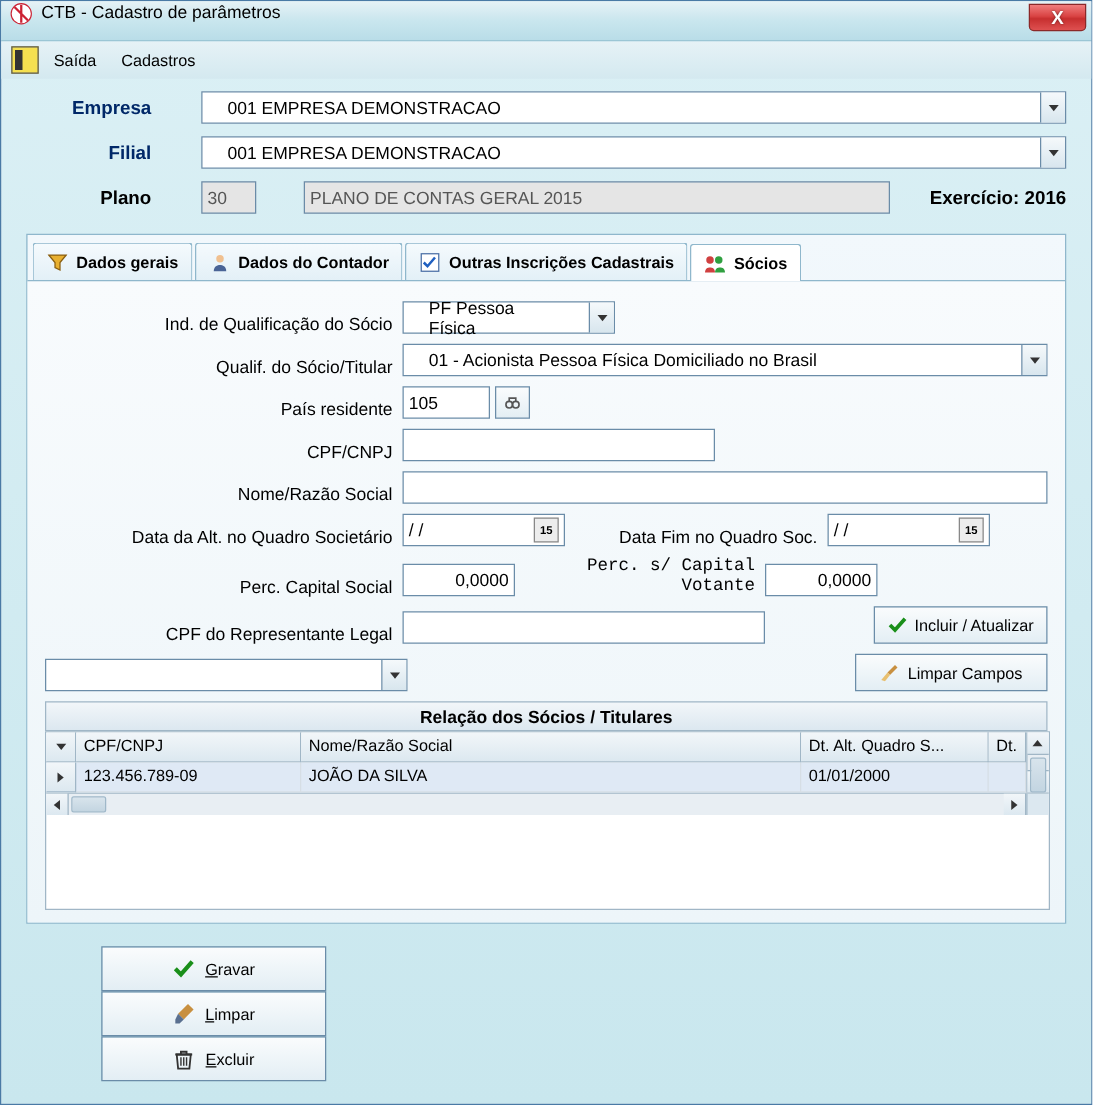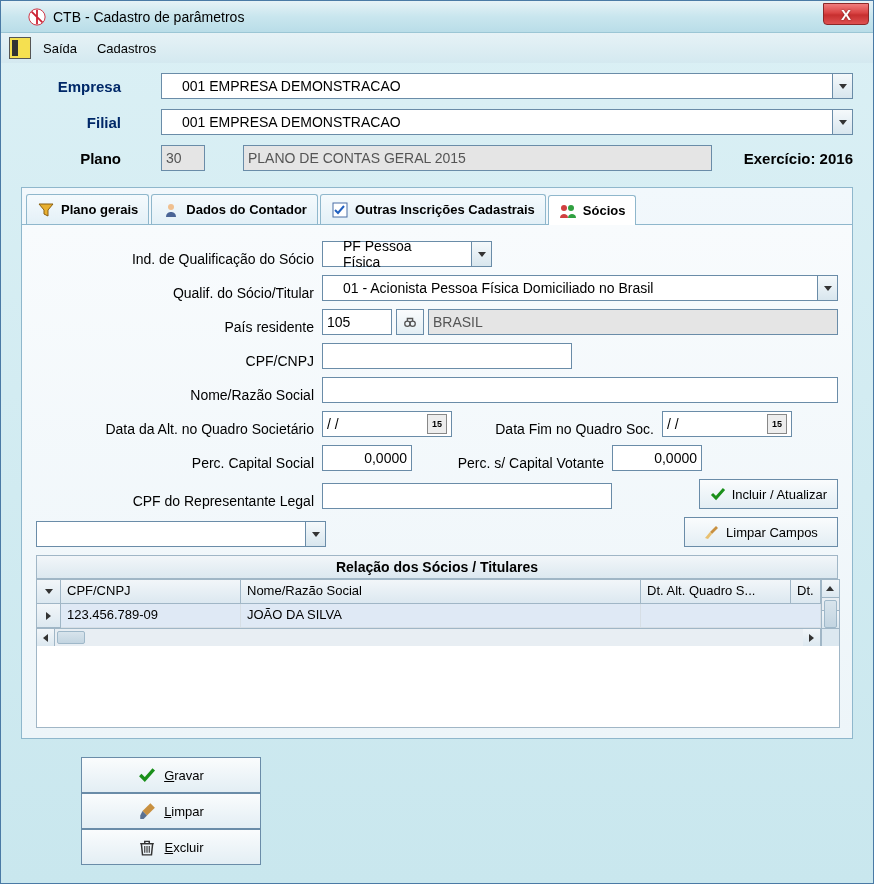--- a/index.html
+++ b/index.html
@@ -8,22 +8,22 @@
     width: 874px; height: 884px;
     background: linear-gradient(to bottom, #DBF0F5 0%, #C9E7EE 100%);
     border: 1px solid #4A7AA5;
     position: relative;
     display: flex; flex-direction: column;
   }
   .titlebar {
     height: 32px;
     background: linear-gradient(to bottom, #E6F2F6 0%, #C9E6EE 50%, #B9DDE8 100%);
     border-bottom: 1px solid #9BC6D5;
-    display: flex; align-items: center;
-    padding: 0 20px;
+    display: flex; 
+    padding: 0 0;
     position: relative;
   }
   .titlebar-icon {
     width: 20px; height: 20px; margin: 0 6px;
     display: flex; align-items: center; justify-content: center;
   }
   .titlebar-text { color: #000; font-size: 14px; font-weight: normal; }
   .close-btn {
     position: absolute; right: 4px; top: 2px;
     width: 46px; height: 22px;
@@ -264,21 +264,21 @@
     </div>
 
     <div class="tabs-panel">
       <div class="tab-strip">
         <div class="tab">
           <span class="tab-icon">
             <svg viewBox="0 0 16 16" width="16" height="16">
                 <path d="M1 2h14l-5 6v6l-4-2v-4z" fill="#E8B030" stroke="#8A5F10"></path>
               </svg>
           </span>
-          <span>Plano gerais</span>
+          <span>Dados gerais</span>
         </div>
         <div class="tab">
           <span class="tab-icon">
             <svg viewBox="0 0 16 16" width="16" height="16">
                 <circle cx="8" cy="5" r="3" fill="#F0C090"></circle>
                 <path d="M3 15c0-4 3-5 5-5s5 1 5 5z" fill="#4A6496"></path>
               </svg>
           </span>
           <span>Dados do Contador</span>
         </div>
@@ -329,21 +329,20 @@
         <div class="field-line">
           <div class="field-label">País residente</div>
           <input class="input-text" style="width: 70px;" value="105">
           <div class="search-btn">
             <svg viewBox="0 0 16 16" width="14" height="14">
               <circle cx="5" cy="10" r="3" fill="none" stroke="#555" stroke-width="1.5"></circle>
                 <circle cx="11" cy="10" r="3" fill="none" stroke="#555" stroke-width="1.5"></circle>
               <path d="M5 7V4h6v3" stroke="#555" stroke-width="1.5" fill="none"></path>
             </svg>
           </div>
-          <input class="input-text input-readonly" style="flex: 1 1 0%;" readonly="" value="BRASIL">
         </div>
 
         <div class="field-line">
           <div class="field-label">CPF/CNPJ</div>
           <input class="input-text" style="width: 250px;" value="">
         </div>
 
         <div class="field-line">
           <div class="field-label">Nome/Razão Social</div>
           <input class="input-text" style="flex: 1 1 0%;" value="">
@@ -358,21 +357,21 @@
           <div class="field-label" style="width:210px;">Data Fim no Quadro Soc.</div>
           <div class="date-input">
             <div class="date-input-text">  /  /</div>
             <div class="date-btn">15</div>
           </div>
         </div>
 
         <div class="field-line">
           <div class="field-label">Perc. Capital Social</div>
           <input class="input-text" style="width: 90px; text-align: right;" value="0,0000">
-          <div class="field-label" style="width:200px;">Perc. s/ Capital Votante</div>
+          <div class="field-label" style="width:200px;font-family:Liberation Mono, monospace;">Perc. s/ Capital Votante</div>
           <input class="input-text" style="width: 90px; text-align: right;" value="0,0000">
         </div>
 
         <div class="field-line">
           <div class="field-label">CPF do Representante Legal</div>
           <input class="input-text" style="width: 290px;" value="">
           <div style="flex:1;"></div>
           <div class="btn-action">
             <svg viewBox="0 0 16 16" width="16" height="16">
                 <path d="M2 8l4 4 8-9" stroke="#1A8F1A" stroke-width="3" fill="none"></path>
@@ -412,20 +411,21 @@
                   <div class="grid-col-h" style="width:150px;">Dt. Alt. Quadro S...</div>
                   <div class="grid-col-h" style="flex:1;">Dt.</div>
                 </div>
                 <div class="grid-body">
                   <div class="grid-row selected">
                     <div class="grid-row-marker">
                         <span class="arrow-small arrow-right-s"></span>
                       </div>
                     <div class="grid-cell" style="width:180px;">123.456.789-09</div>
                     <div class="grid-cell" style="width:400px;">JOÃO DA SILVA</div>
+                    <div class="grid-cell" style="width:150px;">01/01/2000</div>
                     <div class="grid-cell" style="flex:1;"></div>
                   </div>
                 </div>
               </div>
               <div class="grid-vscroll">
                 <div class="scroll-btn">
                     <span class="arrow-small arrow-up-s"></span>
                   </div>
                 <div class="scroll-track">
                     <div class="scroll-thumb"></div>

